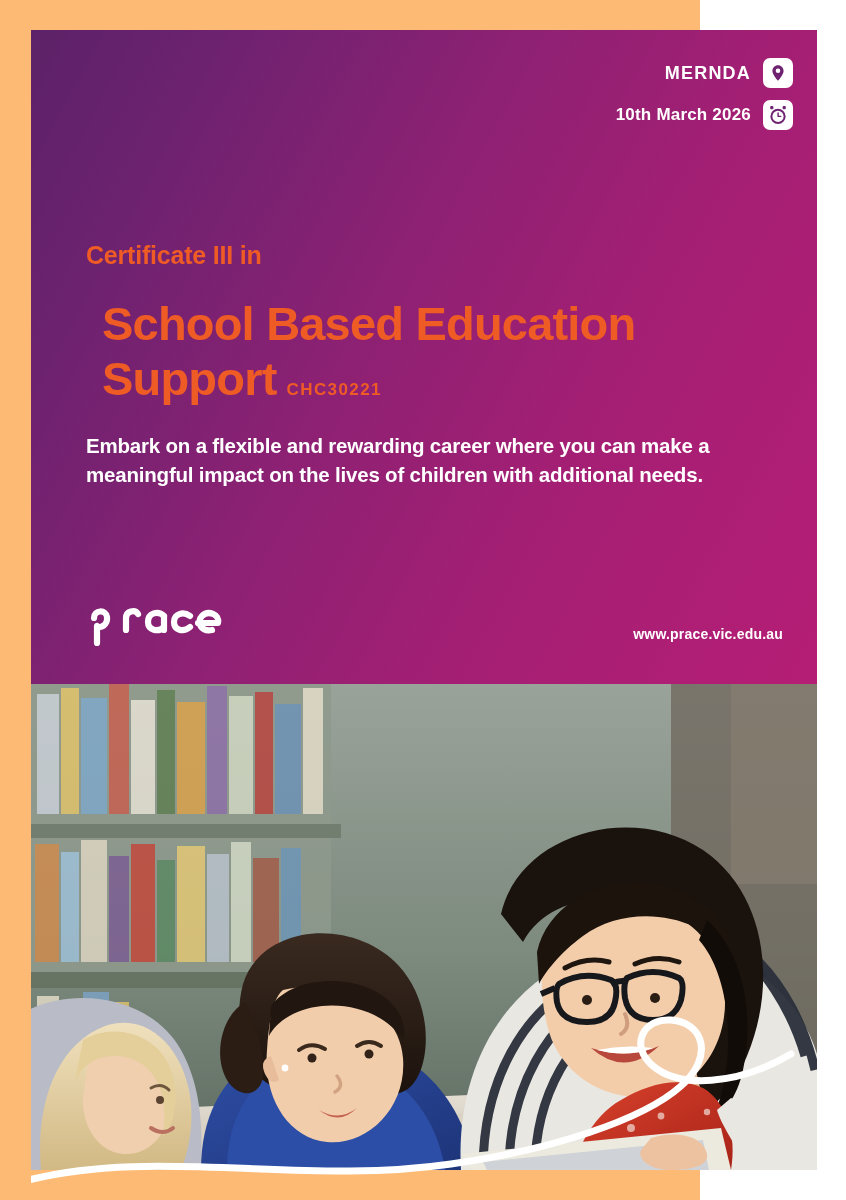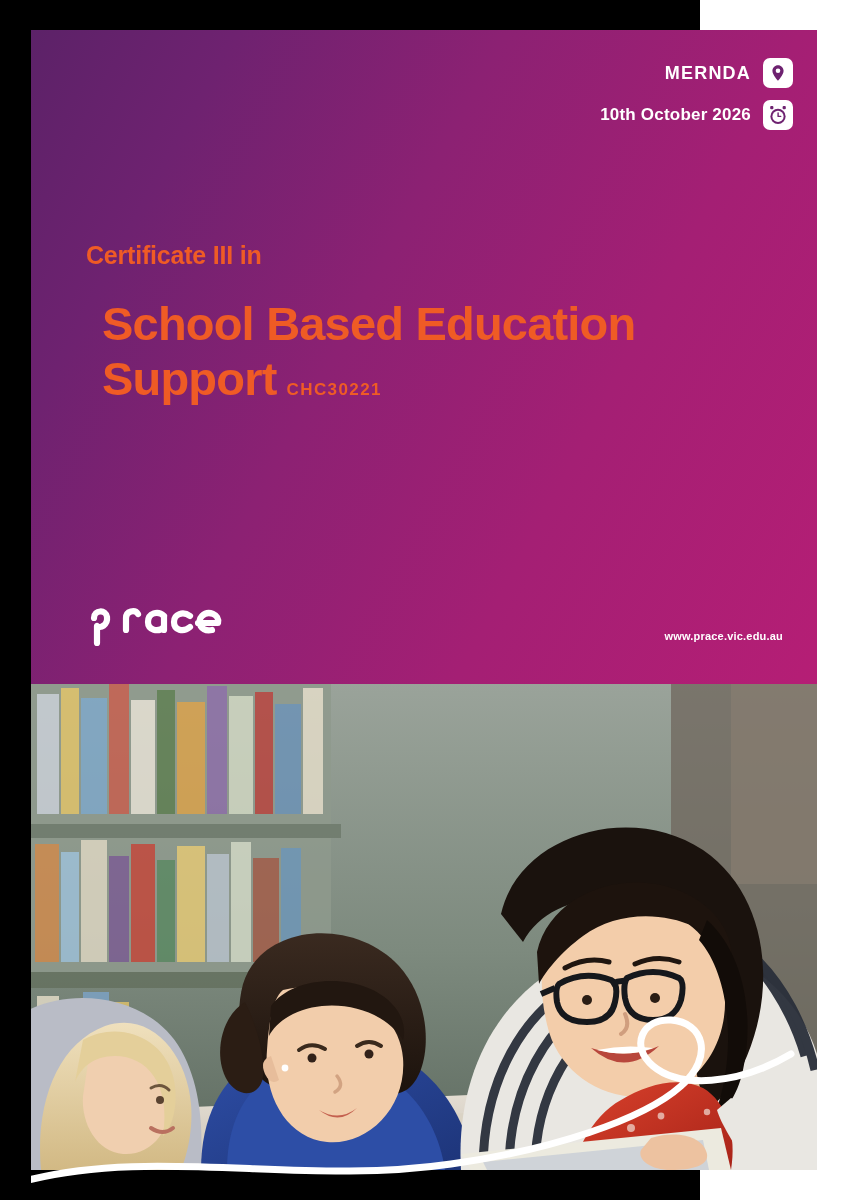--- a/index.html
+++ b/index.html
@@ -11,21 +11,21 @@
     width: 846px;
     height: 1200px;
     font-family: "Liberation Sans", sans-serif;
     overflow: hidden;
   }
 
   .page {
     position: relative;
     width: 700px;
     height: 1200px;
-    background: #000000;
+    background: #fdba74;
   }
 
   
   .hero {
     position: absolute;
     left: 31px;
     top: 30px;
     width: 786px;
     height: 654px;
     background: linear-gradient(118deg, #5c2268 0%, #6e2270 18%, #8c2173 42%, #a41f74 68%, #b51e75 100%);
@@ -118,21 +118,21 @@
     align-items: flex-end;
     justify-content: space-between;
   }
   .logo {
     width: 150px;
     height: 52px;
     display: block;
   }
   .website {
     color: #ffffff;
-    font-size: 11px;
+    font-size: 14px;
     font-weight: bold;
     letter-spacing: 0.2px;
     padding-bottom: 6px;
   }
 
   
   .photo {
     position: absolute;
     left: 31px;
     top: 684px;
@@ -164,39 +164,40 @@
       <div class="meta-row">
         <span class="meta-text">MERNDA</span>
         <span class="icon-badge">
           <svg width="20" height="20" viewBox="0 0 20 20">
             <path d="M10 2.2c-3.1 0-5.6 2.5-5.6 5.6 0 4.2 5.6 10 5.6 10s5.6-5.8 5.6-10c0-3.1-2.5-5.6-5.6-5.6z" fill="#6e2270"></path>
             <circle cx="10" cy="7.8" r="2.3" fill="#ffffff"></circle>
           </svg>
         </span>
       </div>
       <div class="meta-row">
-        <span class="meta-text date">10th October 2026</span>
+        <span class="meta-text date">10th March 2026</span>
         <span class="icon-badge">
           <svg width="22" height="22" viewBox="0 0 22 22">
             <rect x="3.2" y="2.0" width="3.2" height="3.2" rx="1.0" fill="#6e2270"></rect>
             <rect x="15.6" y="2.0" width="3.2" height="3.2" rx="1.0" fill="#6e2270"></rect>
             <circle cx="11" cy="12.4" r="7.6" fill="#6e2270"></circle>
             <circle cx="11" cy="12.4" r="5.6" fill="#ffffff"></circle>
             <rect x="10.4" y="8.2" width="1.4" height="4.6" rx="0.7" fill="#6e2270"></rect>
             <rect x="10.6" y="11.7" width="3.8" height="1.4" rx="0.7" fill="#6e2270"></rect>
           </svg>
         </span>
       </div>
     </div>
 
     <div class="headline-wrap">
       <p class="kicker">Certificate III in</p>
       <h1 class="title">
         <span>School Based Education Support</span><span class="code">CHC30221</span>
       </h1>
+      <p class="blurb">Embark on a flexible and rewarding career where you can make a meaningful impact on the lives of children with additional needs.</p>
     </div>
 
     <div class="hero-footer">
       <span class="logo">
         <svg class="logo" viewBox="0 0 150 52">
           <g fill="none" stroke="#ffffff" stroke-width="6.2" stroke-linecap="round" stroke-linejoin="round">
             <path d="M8 22 C8 14, 20 13, 21 21 C22 29, 14 33, 11 30 L11 47"></path>
             <path d="M40 22 C40 15, 49 13, 52 18 M40 22 L40 34"></path>
             <path d="M78 20 C72 14, 62 17, 62 26 C62 34, 72 37, 78 31 L78 20 L78 34"></path>
             <path d="M104 20 C97 15, 88 18, 88 26 C88 34, 97 37, 104 31"></path>

